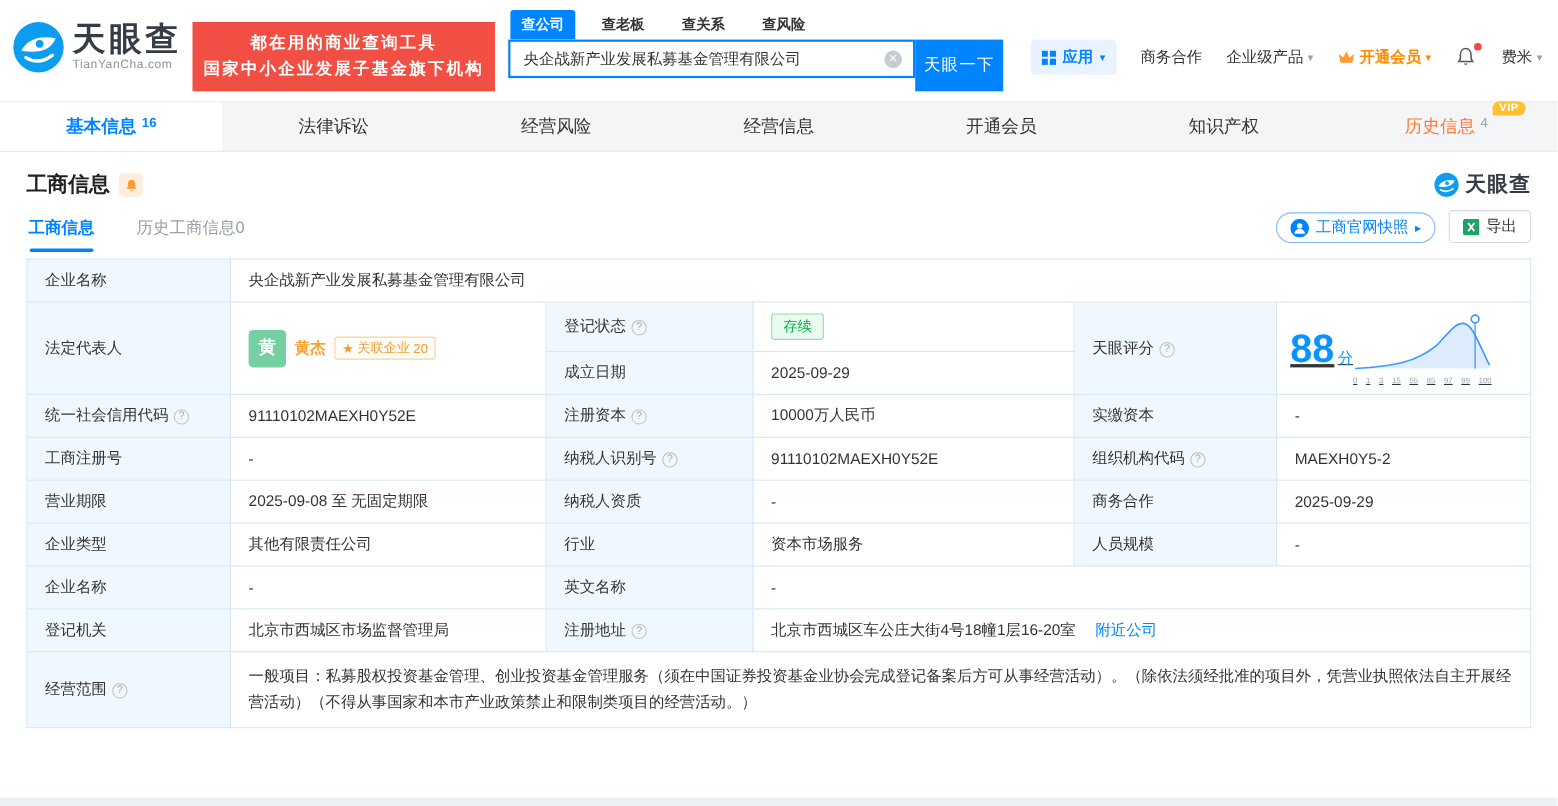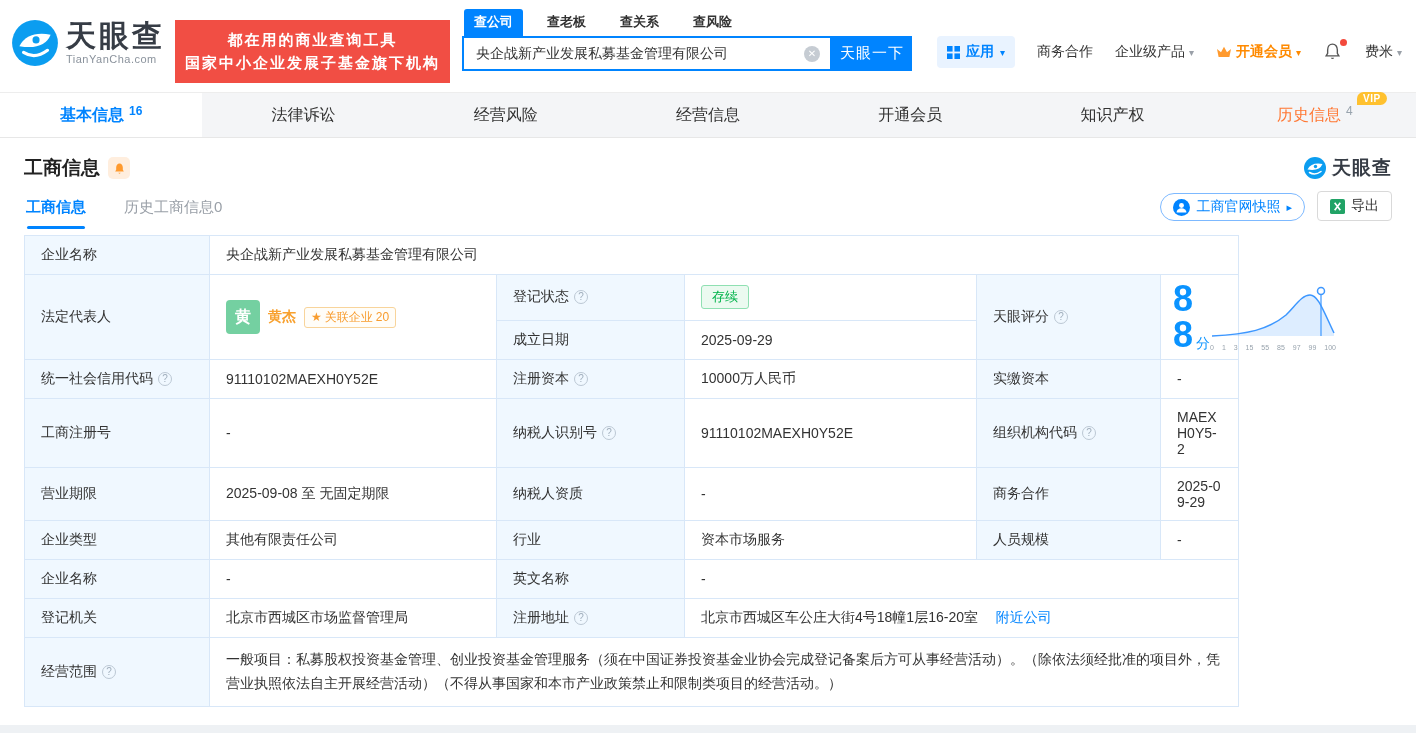--- a/index.html
+++ b/index.html
@@ -23,21 +23,21 @@
   .search-wrap { margin-left:12px; margin-top:0; }
   .search-tabs { display:flex; align-items:flex-end; gap:14px; font-size:13px; height:26px; padding-left:2px; }
   .search-tab { padding:4px 10px 5px; cursor:pointer; color:#333; font-weight:bold; }
   .search-tab.active { background:#0084ff; color:#fff; border-radius:3px 3px 0 0; }
   .search-bar { display:flex; }
   .search-input { width:370px; height:35px; border:2px solid #0084ff; background:#fff;
     display:flex; align-items:center; padding:0 10px; }
   .search-input input { border:none; outline:none; flex:1; font-size:14px; color:#333; font-family:inherit; background:transparent; }
   .clear-icon { width:16px; height:16px; border-radius:50%; background:#c6ccd3; color:#fff;
     font-size:10px; line-height:16px; text-align:center; cursor:pointer; flex:0 0 auto; }
-  .search-btn { width:80px; height:35px; background:#0084ff; color:#fff; font-size:15px;
+  .search-btn { width:80px; height:47px; background:#0084ff; color:#fff; font-size:15px;
     border:none; cursor:pointer; font-family:inherit; letter-spacing:1px; }
 
   .top-nav { margin-left:auto; display:flex; align-items:center; gap:22px; font-size:14px; margin-top:26px; white-space:nowrap; }
   .app-chip { background:#e9f3ff; color:#0084ff; padding:7px 10px; border-radius:4px;
     display:flex; align-items:center; gap:6px; font-weight:bold; cursor:pointer; }
   .nav-item { cursor:pointer; display:flex; align-items:center; gap:4px; color:#333; }
   .vip-link { color:#ff8a00; cursor:pointer; display:flex; align-items:center; gap:4px; font-weight:bold; }
   .caret { font-size:10px; color:#9aa0a8; }
   .caret.blue { color:#0084ff; } .caret.orange { color:#ff8a00; }
   .bell-wrap { position:relative; cursor:pointer; width:20px; height:20px; }
@@ -68,35 +68,35 @@
   .subtab.active::after { content:""; position:absolute; left:50%; transform:translateX(-50%);
     bottom:2px; width:58px; height:3px; background:#0084ff; border-radius:2px; }
   .actions { margin-left:auto; display:flex; gap:12px; align-items:flex-end; padding-bottom:10px; }
   .snapshot-btn { display:flex; align-items:center; gap:6px; border:1px solid #7db9ff; color:#0084ff;
     border-radius:16px; padding:4px 12px; font-size:14px; background:#fff; cursor:pointer; }
   .snap-arrow { font-size:11px; }
   .export-btn { display:flex; align-items:center; gap:6px; border:1px solid #d9d9d9; border-radius:4px;
     padding:5px 12px; font-size:14px; background:#fff; color:#333; cursor:pointer; }
 
   
-  .info-table { width:1215px; margin:4px 24px 12px; border-collapse:collapse; font-size:14px; table-layout:fixed; }
+  .info-table { width:1368px; margin:4px 24px 12px; border-collapse:collapse; font-size:14px; table-layout:fixed; }
   .info-table td { border:1px solid #d8e7f8; padding:10px 16px; vertical-align:middle; word-break:break-all; }
   td.lbl { background:#f0f8ff; color:#333; }
   .help { display:inline-block; width:14px; height:14px; border:1px solid #bcc8d4; border-radius:50%;
     color:#a0aebc; font-size:10px; line-height:12px; text-align:center; margin-left:5px;
     vertical-align:1px; cursor:pointer; }
   .rep { display:flex; align-items:center; gap:8px; }
   .avatar { width:34px; height:34px; border-radius:4px; background:#74d0a1; color:#fff; font-size:16px;
     font-weight:bold; display:flex; align-items:center; justify-content:center; cursor:pointer; flex:0 0 auto; }
   .rep-name { color:#f8a12f; font-weight:bold; cursor:pointer; text-decoration:none; }
   .rel-badge { display:inline-flex; align-items:center; gap:3px; border:1px solid #f8d49b; color:#f89c2e;
     font-size:12px; padding:1px 6px; border-radius:3px; cursor:pointer; background:#fffdf8; white-space:nowrap; }
   .status-badge { display:inline-block; color:#00b34a; background:#ebfaf0; border:1px solid #8fe0b2;
     padding:2px 10px; border-radius:3px; font-size:13px; }
-  .score-wrap { display:flex; align-items:center; justify-content:space-between; }
+  .score-wrap { display:flex; align-items:center; justify-content:flex-start;text-decoration:underline; }
   .score-num { color:#0a93ff; display:flex; align-items:flex-end; line-height:1; }
   .score-big { font-size:36px; font-weight:bold; }
   .score-unit { font-size:14px; margin:0 0 3px 3px; }
   .chart-block { width:126px; }
   .chart-axis { display:flex; justify-content:space-between; font-size:7px; color:#98a3ad; margin-top:1px; }
   .nearby-link { color:#0084ff; margin-left:14px; cursor:pointer; text-decoration:none; white-space:nowrap; }
   .scope-text { line-height:1.7; }
 
   .bottom-strip { position:absolute; left:0; bottom:0; width:100%; height:8px; background:#eef1f4; }
 </style>

